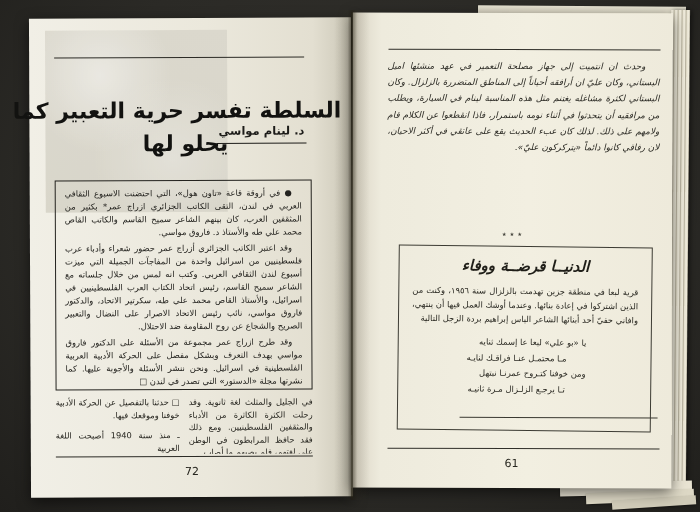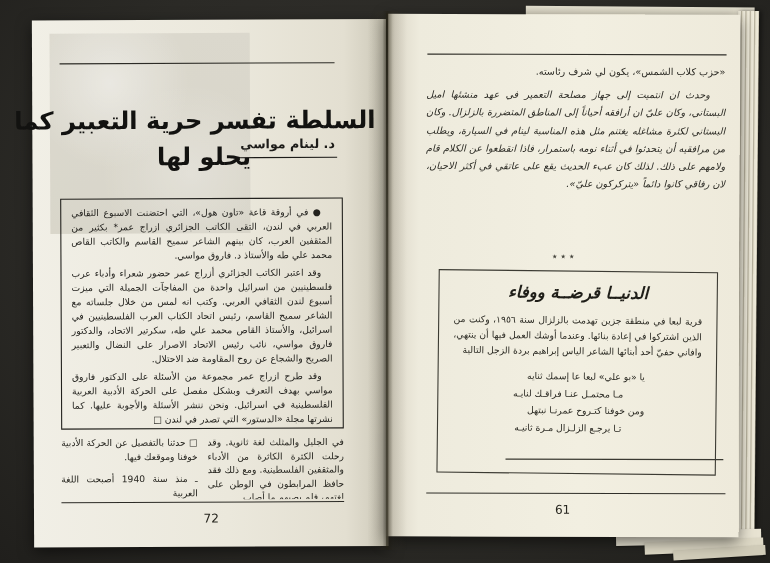--- a/index.html
+++ b/index.html
@@ -109,31 +109,30 @@
       <p>● في أروقة قاعة «تاون هول»، التي احتضنت الاسبوع الثقافي العربي في لندن، التقى الكاتب الجزائري ازراج عمر* بكثير من المثقفين العرب، كان بينهم الشاعر سميح القاسم والكاتب القاص محمد علي طه والأستاذ د. فاروق مواسي.</p>
       <p>وقد اعتبر الكاتب الجزائري أزراج عمر حضور شعراء وأدباء عرب فلسطينيين من اسرائيل واحدة من المفاجآت الجميلة التي ميزت أسبوع لندن الثقافي العربي. وكتب انه لمس من خلال جلساته مع الشاعر سميح القاسم، رئيس اتحاد الكتاب العرب الفلسطينيين في اسرائيل، والأستاذ القاص محمد علي طه، سكرتير الاتحاد، والدكتور فاروق مواسي، نائب رئيس الاتحاد الاصرار على النضال والتعبير الصريح والشجاع عن روح المقاومة ضد الاحتلال.</p>
       <p>وقد طرح ازراج عمر مجموعة من الأسئلة على الدكتور فاروق مواسي بهدف التعرف وبشكل مفصل على الحركة الأدبية العربية الفلسطينية في اسرائيل. ونحن ننشر الأسئلة والأجوبة عليها. كما نشرتها مجلة «الدستور» التي تصدر في لندن □</p>
     </div>
     <div id="lp-qa">
       <div class="col">
         <p id="qa-question">□ حدثنا بالتفصيل عن الحركة الأدبية خوفنا وموقعك فيها.</p>
         <p id="qa-answer-start">ـ منذ سنة 1940 أصبحت اللغة العربية</p>
       </div>
       <div class="col">
-        <p id="qa-answer-cont">في الجليل والمثلث لغة ثانوية. وقد رحلت الكثرة الكاثرة من الأدباء والمثقفين الفلسطينية. ومع ذلك فقد حافظ المرابطون في الوطن على لغتهم، فلم يصبهم ما أصاب</p>
+        <p id="qa-answer-cont">في الجليل والمثلث لغة ثانوية. وقد رحلت الكثرة الكاثرة من الأدباء والمثقفين الفلسطينيين. ومع ذلك فقد حافظ المرابطون في الوطن على لغتهم، فلم يصبهم ما أصاب</p>
       </div>
     </div>
     <div id="lp-bottom-rule" class="rule"></div>
     <div id="lp-num" class="pagenum">72</div>
   </div>
 
   <div id="right-page" class="page">
     <div id="rp-top-rule" class="rule"></div>
     <div id="rp-body">
-      <p>«حزب كلاب الشمس»، يكون لي شرف رئاسته.</p>
       <p class="indent">وحدث ان انتميت إلى جهاز مصلحة التعمير في عهد منشئها اميل البستاني، وكان عليّ ان أرافقه أحياناً إلى المناطق المتضررة بالزلزال. وكان البستاني لكثرة مشاغله يغتنم مثل هذه المناسبة لينام في السيارة، ويطلب من مرافقيه أن يتحدثوا في أثناء نومه باستمرار، فاذا انقطعوا عن الكلام قام ولامهم على ذلك. لذلك كان عبء الحديث يقع على عاتقي في أكثر الاحيان، لان رفاقي كانوا دائماً «يتركركون عليّ».</p>
     </div>
     <div id="rp-separator">٭ ٭ ٭</div>
     <div id="story-box">
       <div id="story-title">الدنيــا قرضــة ووفاء</div>
       <p id="story-body">قرية لبعا في منطقة جزين تهدمت بالزلزال سنة ١٩٥٦، وكنت من الذين اشتركوا في إعادة بنائها. وعندما أوشك العمل فيها أن ينتهي، وافاني حفيّ أحد أبنائها الشاعر الياس إبراهيم بردة الزجل التالية</p>
       <div id="story-verse">
         <div class="verse-line">يا «بو علي» لبعا عا إسمك ثنايه</div>
         <div class="verse-line">مـا محتمـل عنـا فراقـك لنايـه</div>
         <div class="verse-line">ومن خوفنا كتـروح عمرنـا نبتهل</div>

